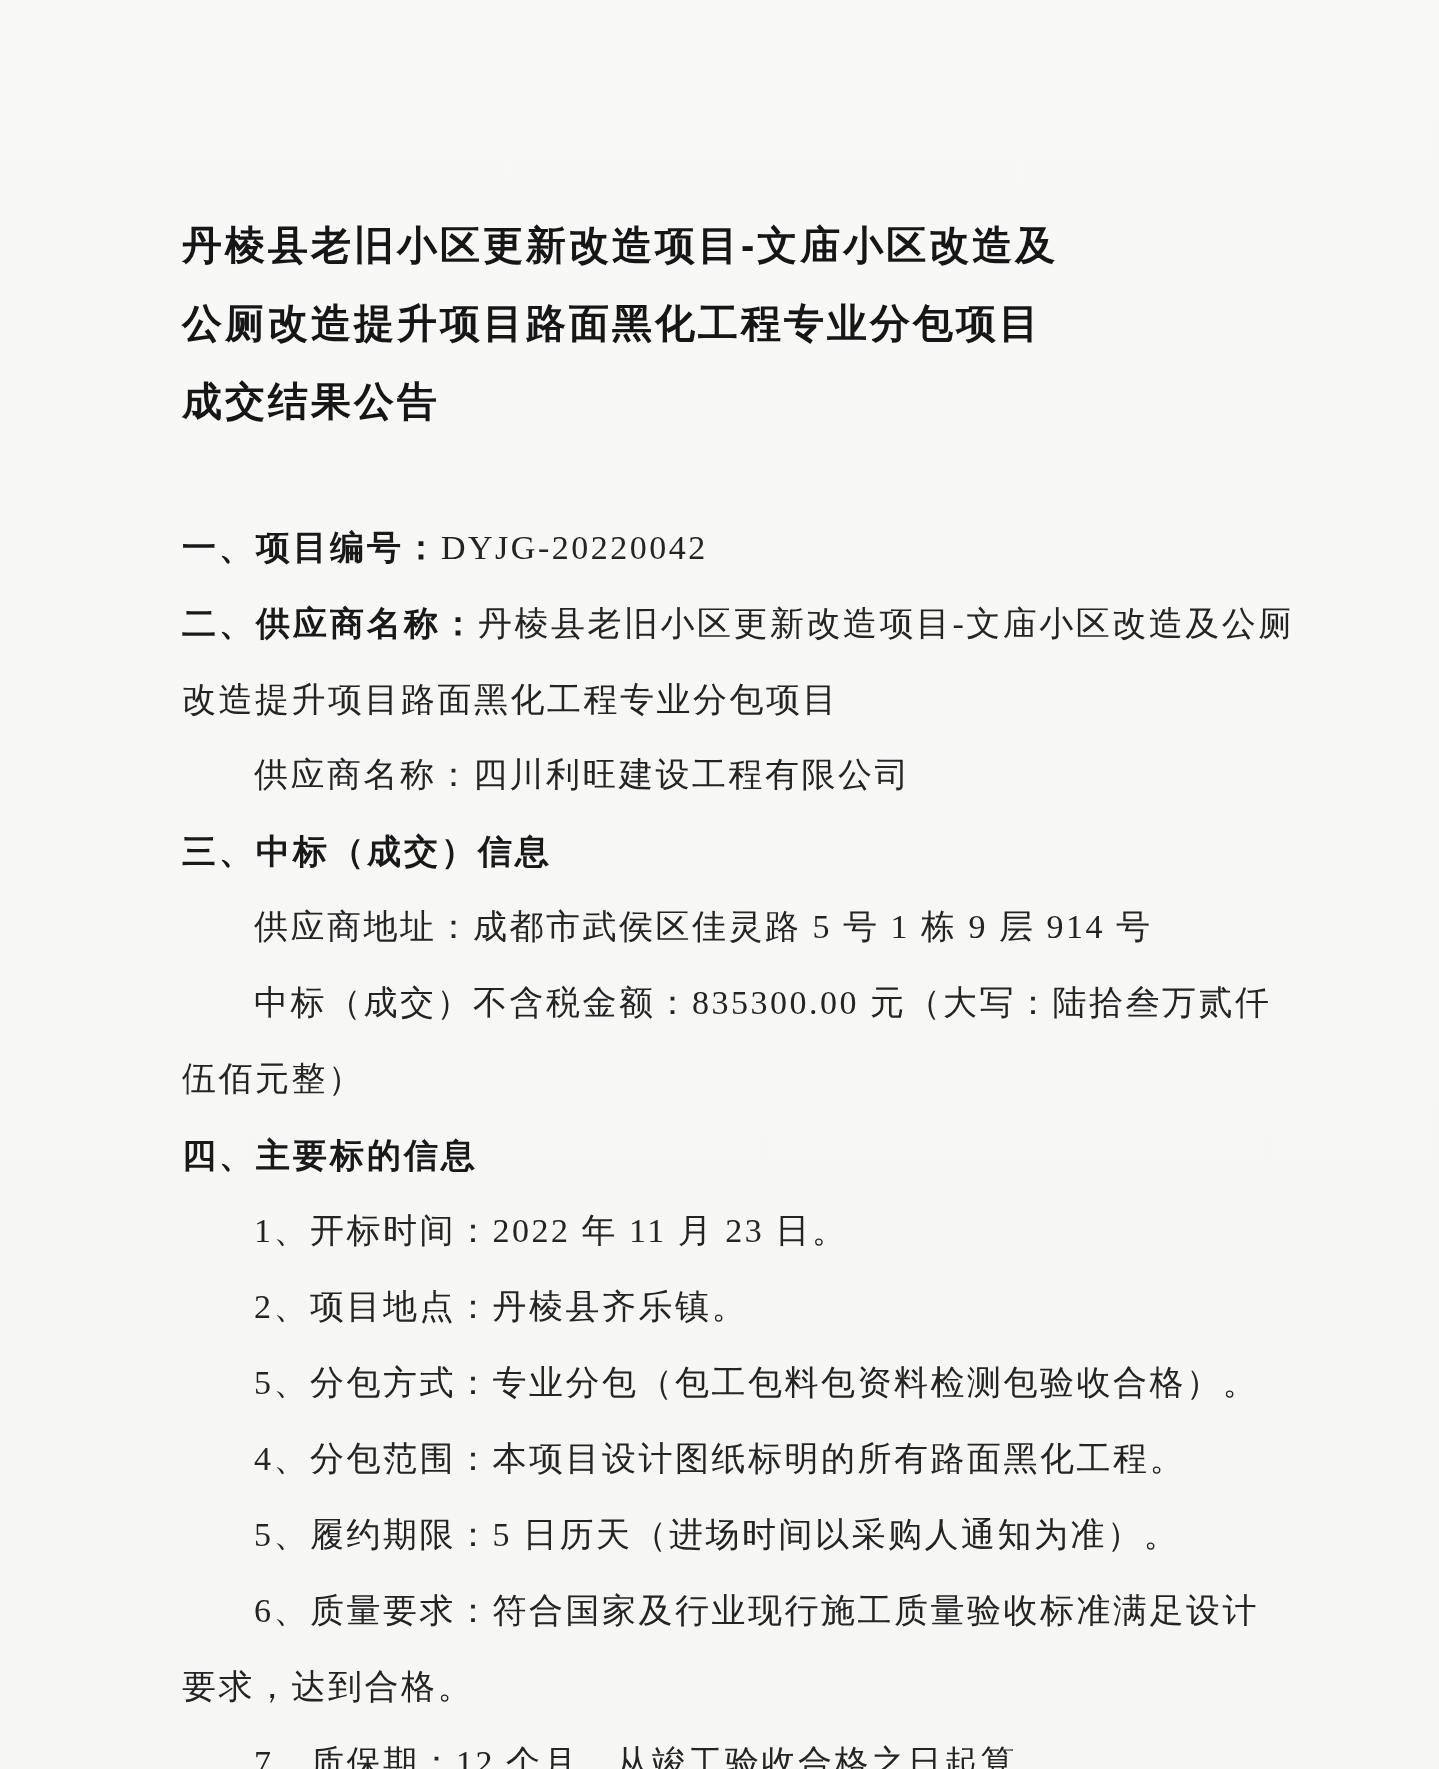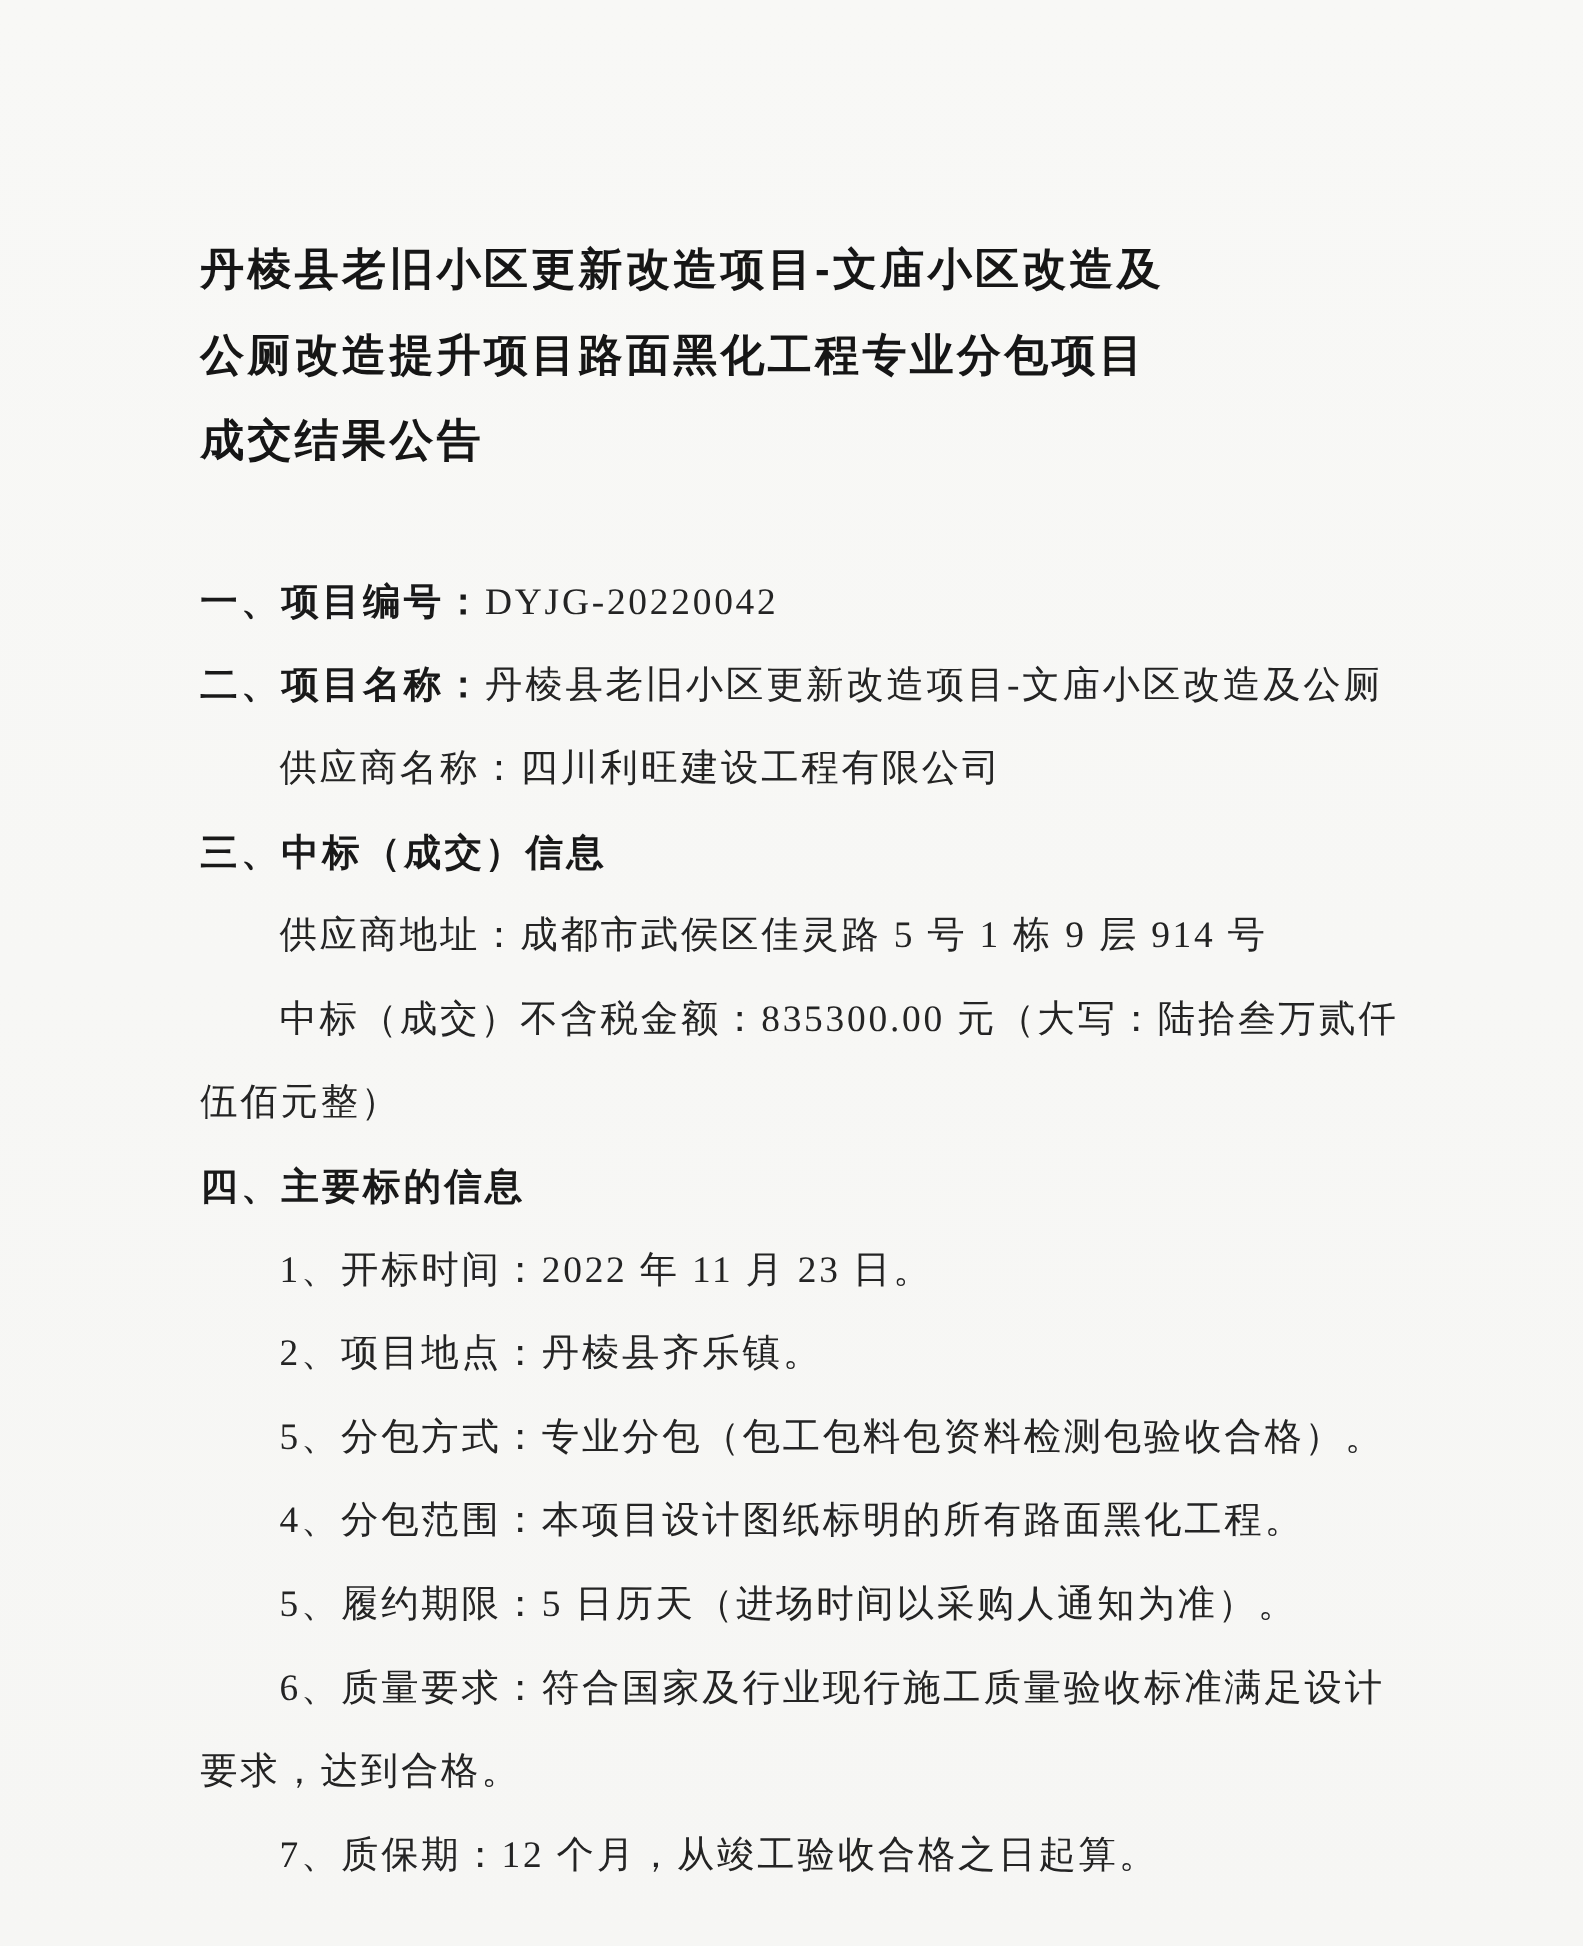--- a/index.html
+++ b/index.html
@@ -80,23 +80,26 @@
       <div class="title-line">成交结果公告</div>
     </div>
 
     <div class="body-block">
 
       <div class="ln sec">
         <span class="lbl">一、项目编号：</span><span class="val">DYJG-20220042</span>
       </div>
 
       <div class="ln sec">
-        <span class="lbl">二、项目名称：</span><span class="val">丹棱县老旧小区更新改造项目-文庙小区改造及公厕</span>
+        <span class="lbl">二、供应商名称：</span><span class="val">丹棱县老旧小区更新改造项目-文庙小区改造及公厕</span>
       </div>
 
+      <div class="ln cont">
+        <span class="lbl"></span><span class="val">改造提升项目路面黑化工程专业分包项目</span>
+      </div>
 
       <div class="ln sub">
         <span class="val">供应商名称：四川利旺建设工程有限公司</span>
       </div>
 
       <div class="ln sec">
         <span class="lbl">三、中标（成交）信息</span><span class="val"></span>
       </div>
 
       <div class="ln sub">

